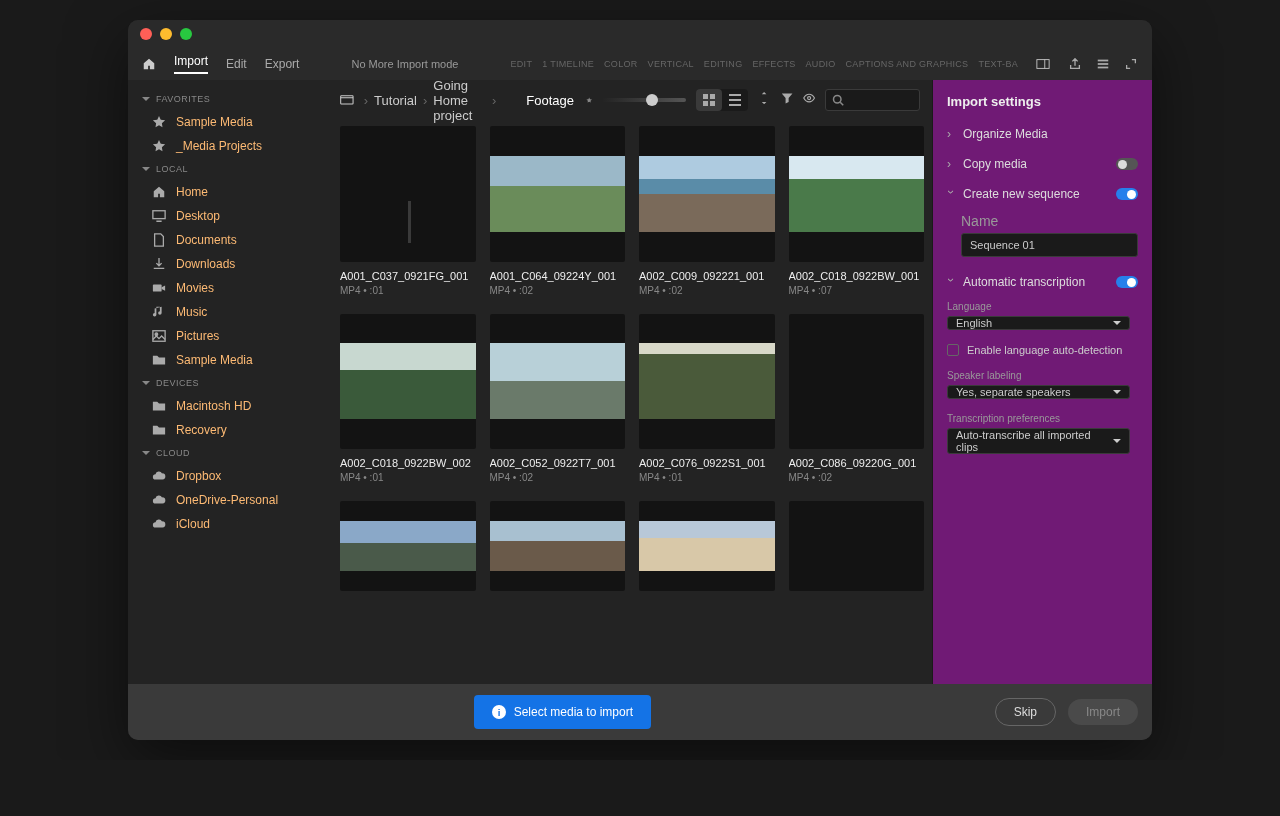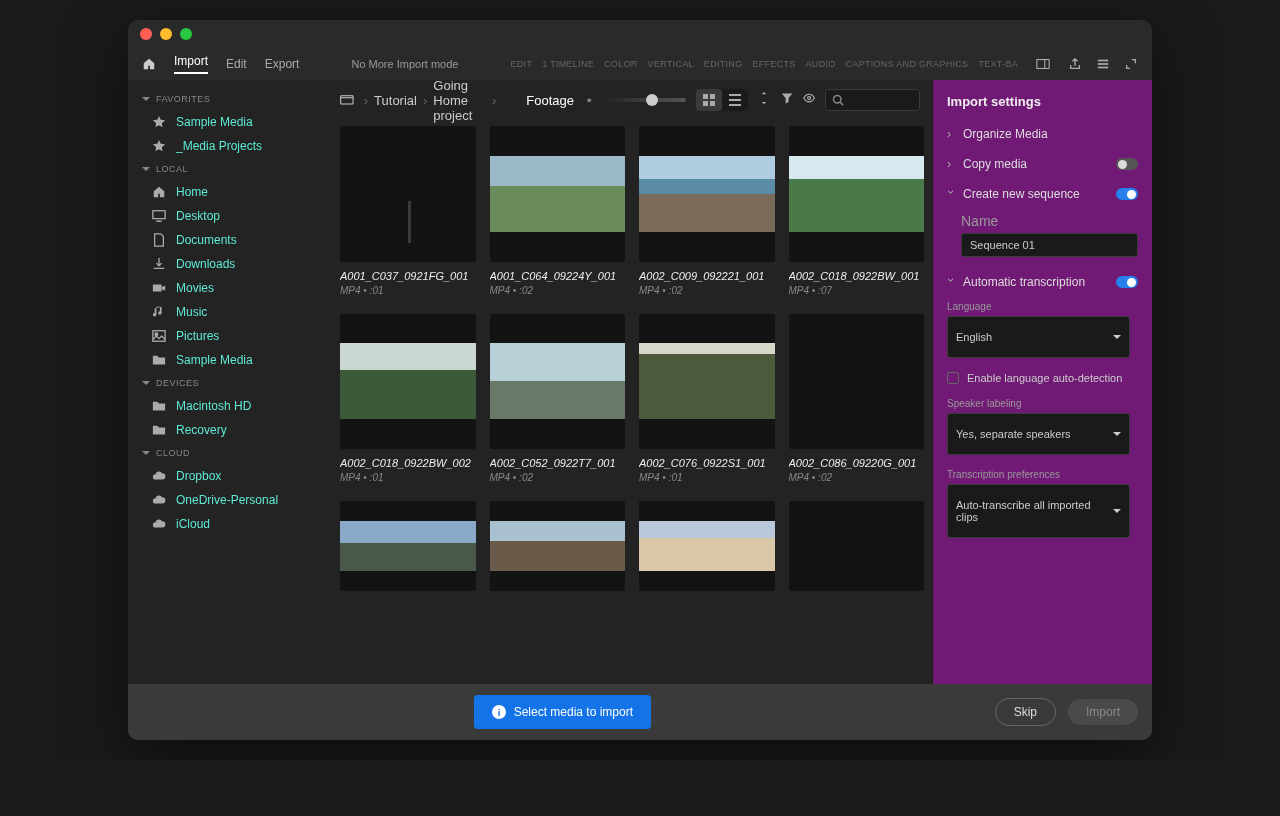--- a/index.html
+++ b/index.html
@@ -14,52 +14,52 @@
 .topbar { height: 32px; background: #2a2a2a; display: flex; align-items: center; padding: 0 14px; gap: 18px; color: #ccc; font-size: 12px; }
 .topbar .tab { cursor: pointer; color: #aaa; }
 .topbar .tab.active { color: #fff; border-bottom: 2px solid #fff; padding-bottom: 4px; }
 .topbar .center { flex: 1; text-align: center; color: #999; font-size: 11px; }
 .topbar .workspaces { display: flex; gap: 10px; color: #666; font-size: 9px; letter-spacing: 0.3px; }
 .topbar .right-icons { display: flex; gap: 14px; align-items: center; color: #aaa; }
 .icon { width: 14px; height: 14px; display: inline-flex; align-items: center; justify-content: center; }
 .body { flex: 1; display: flex; overflow: hidden; }
 .sidebar { width: 200px; background: #232323; padding: 8px 0; overflow-y: auto; color: #bbb; font-size: 12px; }
 .section-header { display: flex; align-items: center; gap: 6px; padding: 6px 14px; font-size: 9px; color: #888; letter-spacing: 0.5px; text-transform: uppercase; cursor: pointer; }
-.sb-item { display: flex; align-items: center; gap: 10px; padding: 5px 14px 5px 24px; cursor: pointer; color: #5eead4; }
+.sb-item { display: flex; align-items: center; gap: 10px; padding: 5px 14px 5px 24px; cursor: pointer; color: #fdba74; }
 .sb-icon { width: 14px; height: 14px; color: #aaa; flex-shrink: 0; }
 .main { flex: 1; display: flex; flex-direction: column; background: #232323; overflow: hidden; }
 .toolbar { height: 40px; display: flex; align-items: center; padding: 0 12px; gap: 10px; }
 .breadcrumb { display: flex; align-items: center; gap: 6px; color: #ccc; font-size: 13px; }
 .breadcrumb .sep { color: #666; }
 .breadcrumb .crumb.active { color: #fff; font-weight: 500; margin-left: 24px; }
 .zoom { width: 110px; height: 4px; background: linear-gradient(to right, transparent, #555); margin-left: auto; position: relative; border-radius: 2px; }
 .zoom-handle { position: absolute; right: 28px; top: -4px; width: 12px; height: 12px; background: #ccc; border-radius: 50%; }
 .view-toggle { display: flex; background: #1a1a1a; border-radius: 4px; }
 .view-btn { width: 26px; height: 22px; display: flex; align-items: center; justify-content: center; cursor: pointer; color: #aaa; }
 .view-btn.active { background: #3a3a3a; border-radius: 4px; }
 .tb-icon { width: 16px; height: 16px; color: #aaa; cursor: pointer; }
 .search-box { width: 120px; height: 22px; background: #1a1a1a; border: 1px solid #3a3a3a; border-radius: 3px; display: flex; align-items: center; padding: 0 6px; }
 .grid { flex: 1; overflow-y: auto; padding: 6px 8px 12px 12px; display: grid; grid-template-columns: repeat(4, 1fr); gap: 18px 14px; align-content: start; }
-.clip { display: flex; flex-direction: column; font-style: italic; }
+.clip { display: flex; flex-direction: column; }
 .thumb { width: 100%; aspect-ratio: 1/1; background: #131313; border-radius: 2px; position: relative; overflow: hidden; display:flex; align-items:center; justify-content:center;}
 .thumb-img { position: absolute; left:0; right:0; top: 22%; height: 56%; }
 .clip-name { font-size: 11px; color: #eee; margin-top: 8px; font-weight: 500; white-space: nowrap; overflow: hidden; text-overflow: ellipsis; }
 .clip-meta { font-size: 10px; color: #888; margin-top: 3px; }
 .settings { width: 220px; background: #701a75; border-left: 1px solid #1a1a1a; padding: 14px 0; color: #ddd; font-size: 12px; overflow-y: auto; }
 .settings h3 { font-size: 13px; font-weight: 600; padding: 0 14px 10px; color: #eee; }
 .setting-row { display: flex; align-items: center; padding: 8px 14px; gap: 8px; cursor: pointer; }
 .setting-row .chev { width: 8px; color: #aaa; }
 .setting-row .label { flex: 1; color: #ddd; }
 .toggle { width: 22px; height: 12px; background: #555; border-radius: 6px; position: relative; }
 .toggle.on { background: #2680eb; }
 .toggle::after { content: ''; position: absolute; width: 9px; height: 9px; background: #ddd; border-radius: 50%; top: 1.5px; left: 2px; }
 .toggle.on::after { left: auto; right: 2px; background: #fff; }
 .field-label { font-size: 14px; color: #999; padding: 4px 14px 4px 28px; }
 .text-input { margin: 0 14px 10px 28px; background: #1a1a1a; border: 1px solid #3a3a3a; border-radius: 3px; padding: 5px 8px; color: #ccc; font-size: 11px; }
-.select { margin: 2px 22px 10px 14px; background: #1a1a1a; border: 1px solid #3a3a3a; border-radius: 3px; padding: 14px 8px; color: #ccc; font-size: 11px; display: flex; justify-content: space-between; align-items: center; cursor: pointer; }
+.select { margin: 2px 22px 10px 14px; background: #1a1a1a; border: 1px solid #3a3a3a; border-radius: 3px; padding: 0 8px; color: #ccc; font-size: 11px; display: flex; justify-content: space-between; align-items: center; cursor: pointer; }
 .checkbox-row { display: flex; align-items: center; gap: 8px; padding: 4px 14px 10px 14px; font-size: 11px; color: #ccc; }
 .checkbox { width: 12px; height: 12px; border: 1px solid #666; border-radius: 2px; }
 .sub-label { font-size: 10px; color: #999; padding: 4px 14px 2px 14px; }
 .footer { height: 56px; background: #3a3a3a; display: flex; align-items: center; padding: 0 14px; gap: 12px; }
 .prompt { background: #1473e6; color: #fff; padding: 10px 18px; border-radius: 4px; font-size: 12px; display: flex; align-items: center; gap: 8px; margin: 0 auto; }
 .btn { padding: 6px 18px; border-radius: 14px; font-size: 12px; cursor: pointer; border: 1px solid #666; color: #ddd; background: transparent; }
 .btn.primary { background: #4a4a4a; border: none; color: #888; }
 .chev-svg { width: 8px; height: 8px; }
 svg { display: block; }
 .grid::-webkit-scrollbar { width: 10px; }

